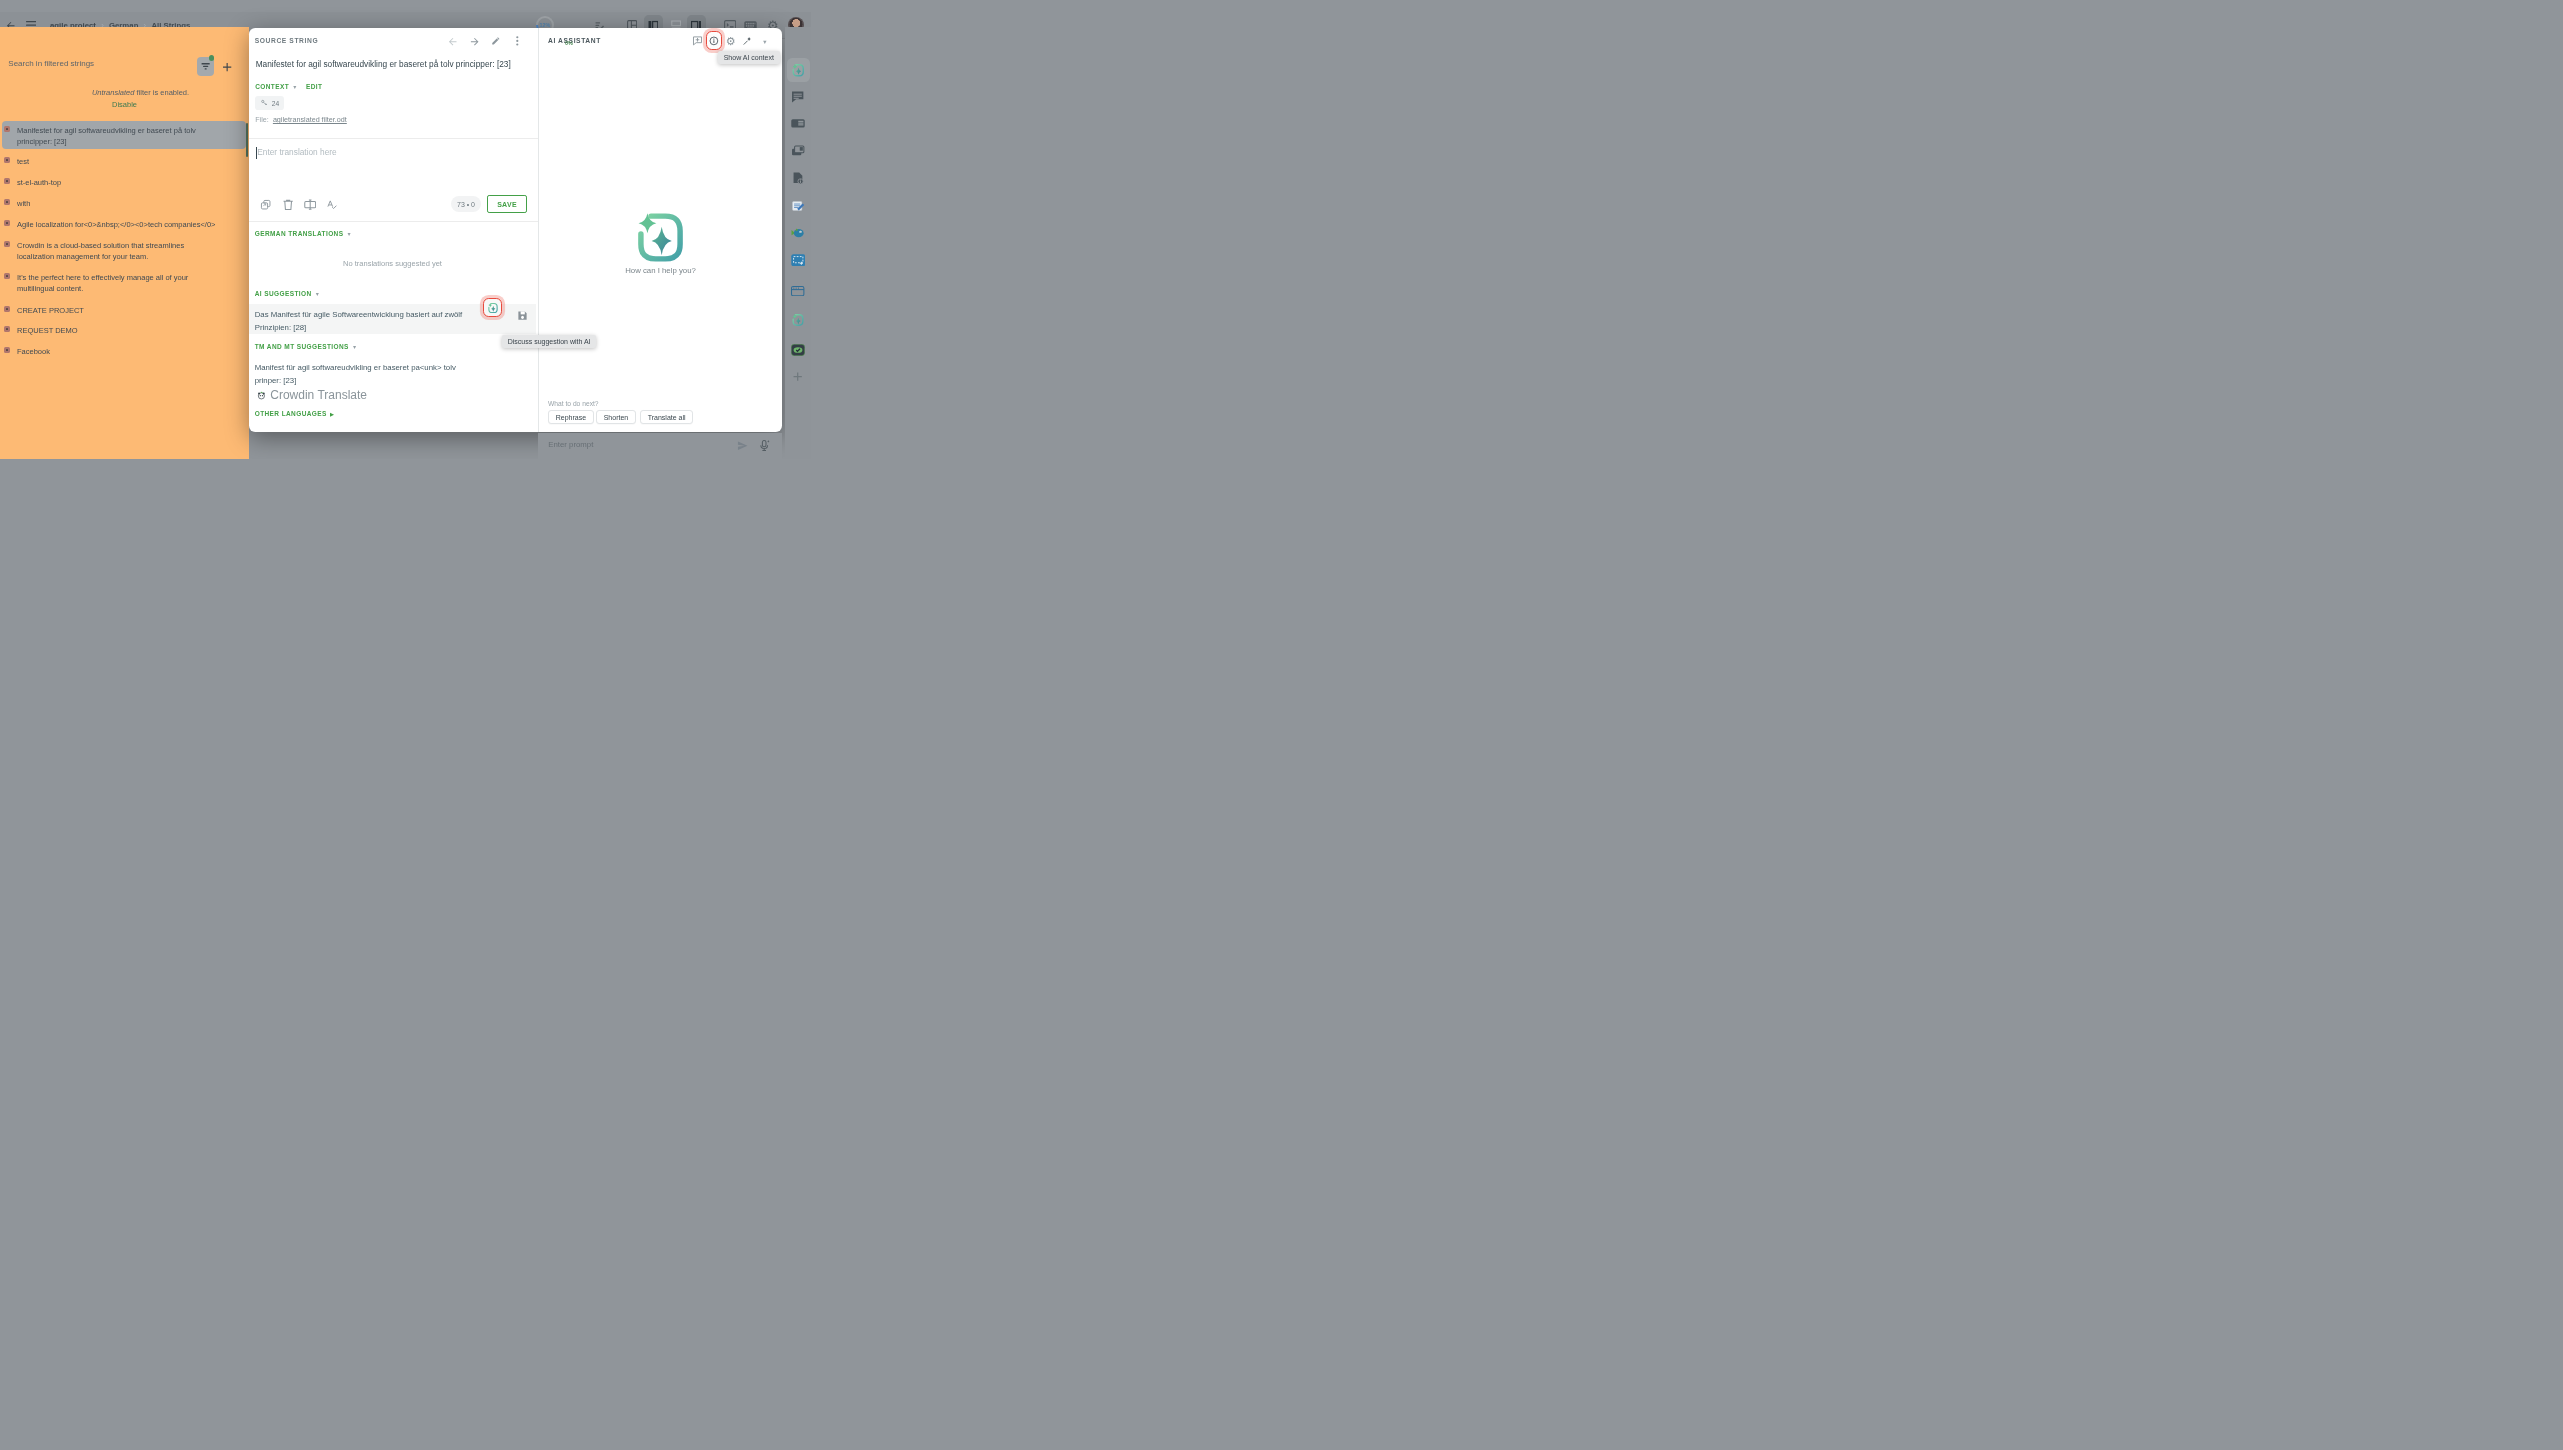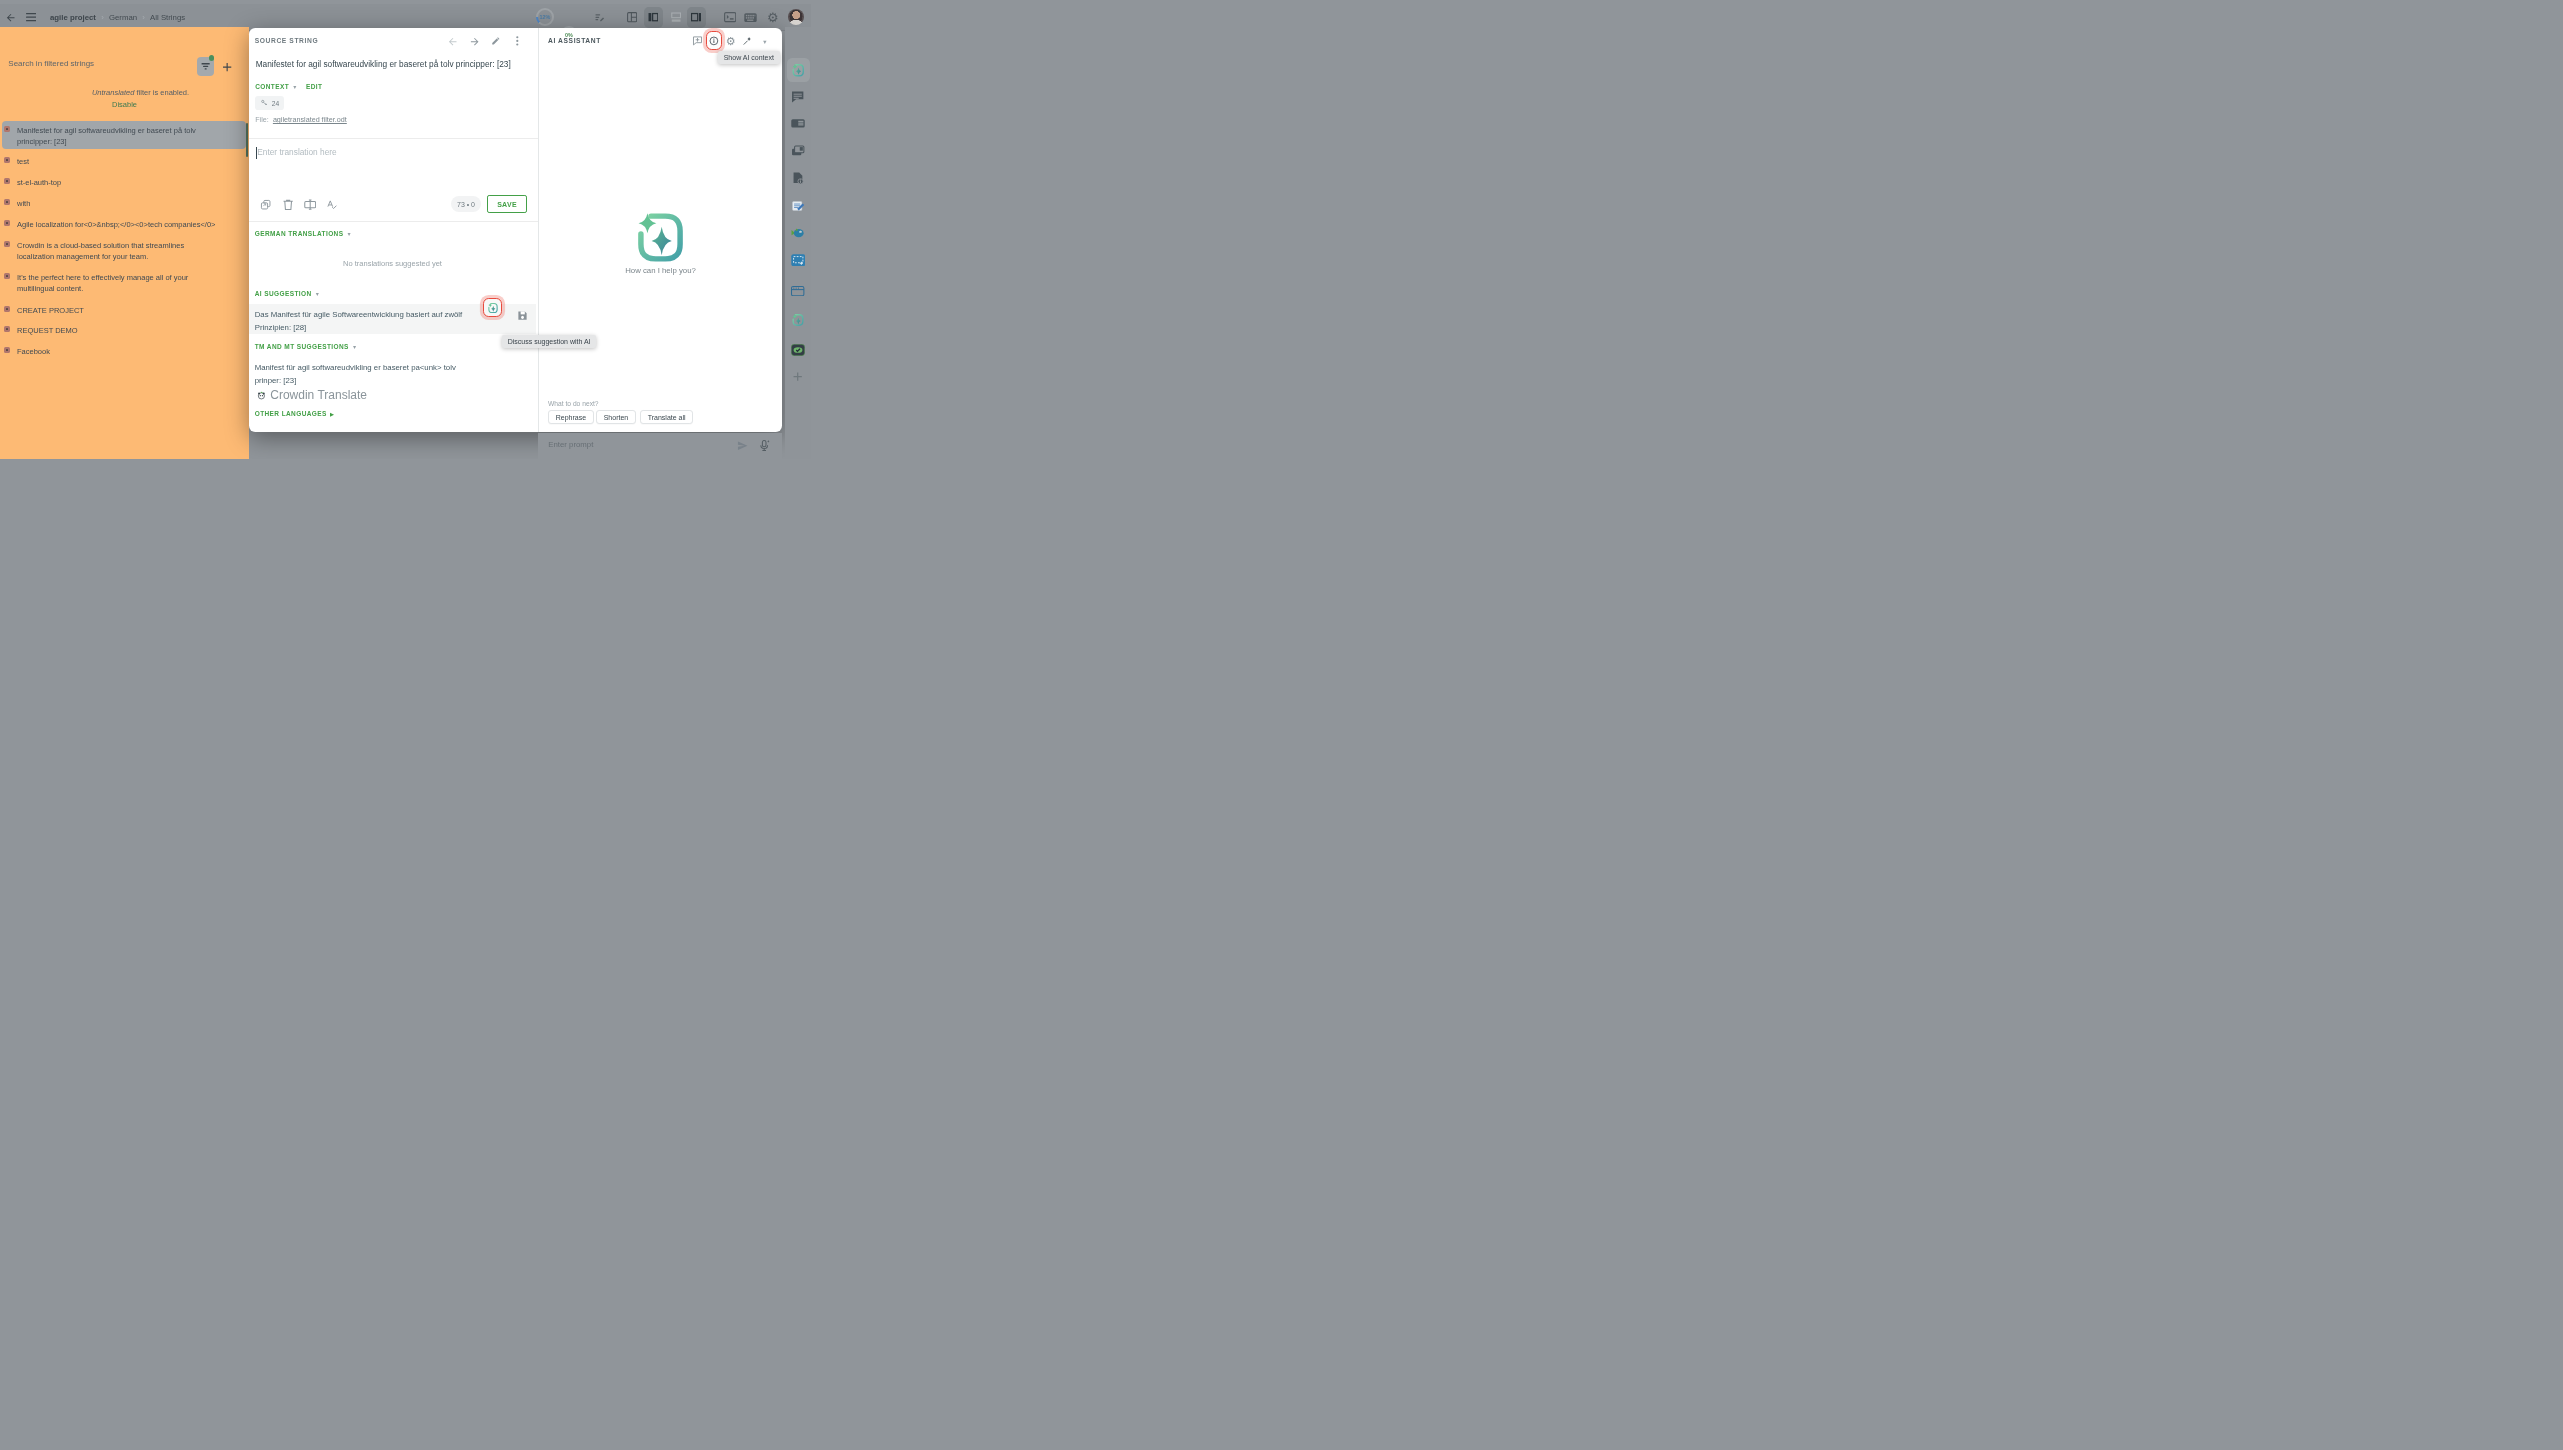--- a/index.html
+++ b/index.html
@@ -5,23 +5,23 @@
   *{box-sizing:border-box;margin:0;padding:0}
   html,body{width:811px;height:459px;overflow:hidden}
   body{font-family:"Liberation Sans",sans-serif;background:#90959a}
   #app{position:relative;width:811px;height:459px}
   .abs{position:absolute}
   .flex{display:flex;align-items:center}
   svg{display:block}
   input{background:transparent;border:none;outline:none;font-family:inherit}
 
   
-  #topbar{position:absolute;left:0;top:4px;width:811px;height:27px;background:#8c9196;border-bottom:0.5px solid rgba(0,0,0,.07)}
+  #topbar{position:absolute;left:0;top:12px;width:811px;height:27px;background:#8c9196;border-bottom:0.5px solid rgba(0,0,0,.07)}
   .crumb{font-size:7.8px;font-weight:700;color:#3d454b}
-  .crumb.light{font-weight:400;color:#424a50}
+  .crumb.light{font-weight:700;color:#424a50}
   .chev{color:#a6acb0;font-size:7.8px;margin:0 5.2px}
   .ring{width:18px;height:18px;border-radius:50%;position:relative}
   .ring::after{content:"";position:absolute;left:2.1px;top:2.1px;width:14px;height:14px;border-radius:50%;background:#8c9196}
   .ring span{position:absolute;inset:0;display:flex;align-items:center;justify-content:center;font-size:5.4px;font-weight:700;z-index:2}
   .pill{width:18.6px;height:20.7px;border-radius:4.7px;background:#7f858a;display:flex;align-items:center;justify-content:center}
   .tico{display:flex;align-items:center;justify-content:center;width:17.6px;height:20.7px}
   #avatar{width:16px;height:16px;border-radius:50%;background:
     radial-gradient(ellipse 62% 34% at 50% 88%,#d8d4d0 0 58%,transparent 60%),
     radial-gradient(circle at 52% 38%,#c79f88 0 30%,transparent 32%),
     radial-gradient(circle at 50% 46%,#3c3335 0 54%,transparent 56%),

